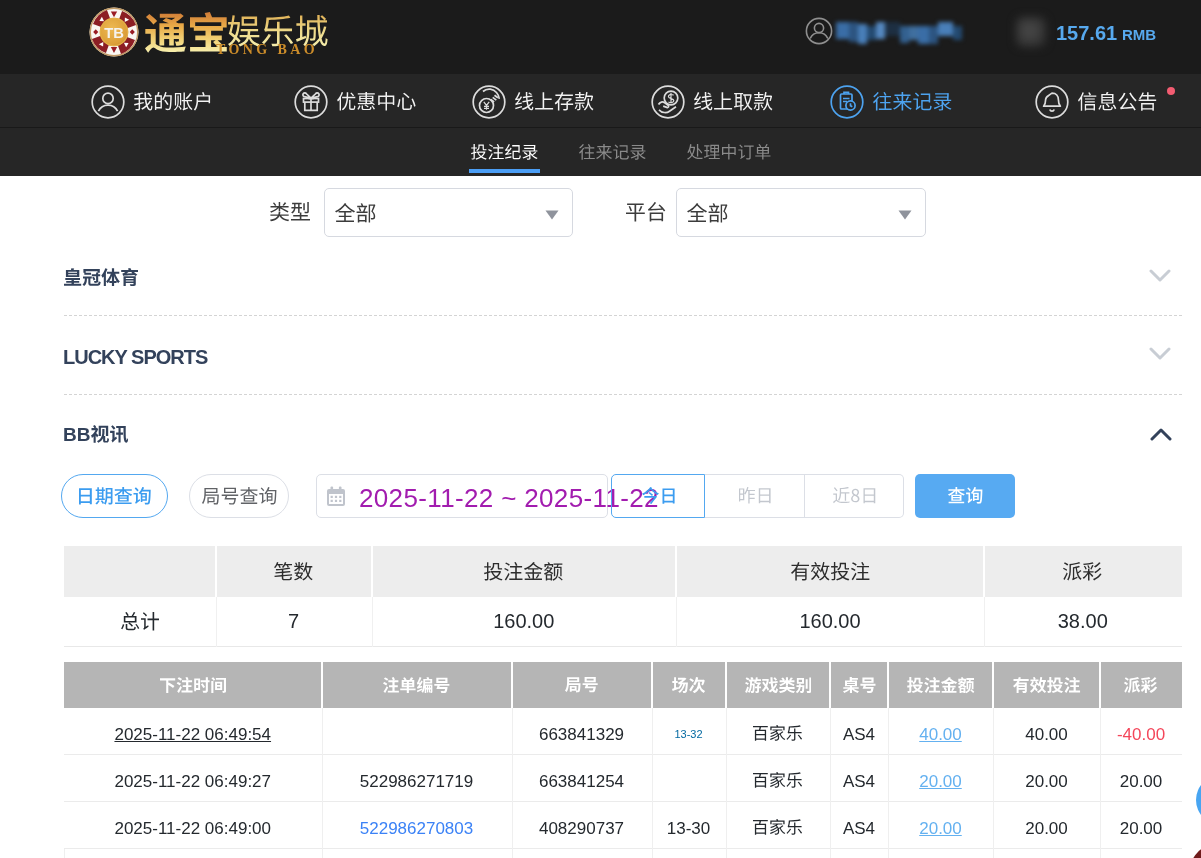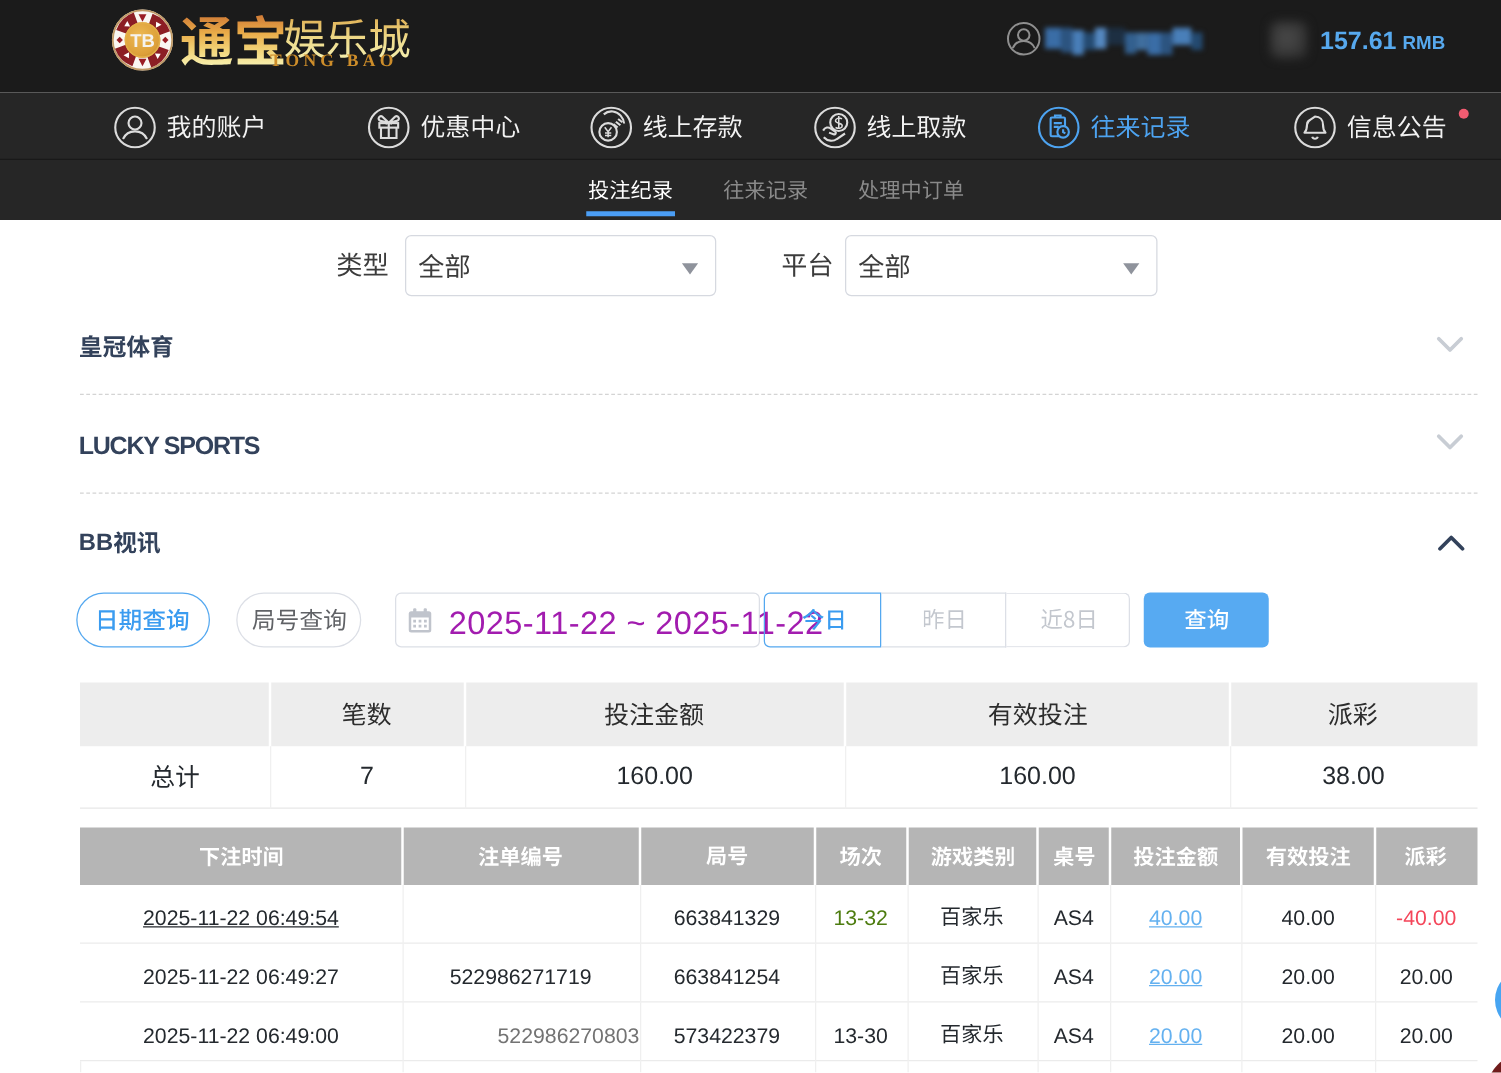--- a/index.html
+++ b/index.html
@@ -295,21 +295,21 @@
 <div style="position:absolute;left:321.5px;top:708px;width:1px;height:47px;background:#efefef"></div>
 <div style="position:absolute;left:511.5px;top:708px;width:1px;height:47px;background:#efefef"></div>
 <div style="position:absolute;left:651.5px;top:708px;width:1px;height:47px;background:#efefef"></div>
 <div style="position:absolute;left:725.5px;top:708px;width:1px;height:47px;background:#efefef"></div>
 <div style="position:absolute;left:830px;top:708px;width:1px;height:47px;background:#efefef"></div>
 <div style="position:absolute;left:888px;top:708px;width:1px;height:47px;background:#efefef"></div>
 <div style="position:absolute;left:993px;top:708px;width:1px;height:47px;background:#efefef"></div>
 <div style="position:absolute;left:1100px;top:708px;width:1px;height:47px;background:#efefef"></div>
 <div style="position:absolute;left:97.75px;top:708px;width:190px;height:47px;line-height:53px;text-align:center;font-size:17px;color:#24292e;text-decoration:underline;">2025-11-22 06:49:54</div>
 <div style="position:absolute;left:486.5px;top:708px;width:190px;height:47px;line-height:53px;text-align:center;font-size:17px;color:#24292e;">663841329</div>
-<div style="position:absolute;left:593.5px;top:708px;width:190px;height:47px;line-height:53px;text-align:center;font-size:17px;color:#4d7c0f;">13-32</div>
+<div style="position:absolute;left:593.5px;top:708px;width:190px;height:47px;line-height:53px;text-align:center;font-size:11px;color:#0369a1;">13-32</div>
 <svg style="position:absolute;left:753.1px;top:725.1px" width="49.7" height="16.3" viewBox="1.1 -14.4 49.7 16.3">
       <path fill="#24292e" d="M3 -9.6V1.4H4.3V0.3H12.9V1.4H14.2V-9.6H8.4C8.7 -10.3 8.9 -11.3 9.1 -12.1H15.9V-13.4H1.1V-12.1H7.6C7.5 -11.3 7.3 -10.3 7.1 -9.6ZM4.3 -4.1H12.9V-0.9H4.3ZM4.3 -5.3V-8.4H12.9V-5.3Z M24.2 -14C24.4 -13.6 24.6 -13.2 24.8 -12.8H18.4V-9.2H19.7V-11.6H31.4V-9.2H32.7V-12.8H26.4C26.2 -13.3 25.8 -13.9 25.5 -14.4ZM30.4 -8.2C29.5 -7.3 28 -6.2 26.7 -5.3C26.3 -6.3 25.7 -7.2 24.9 -7.9C25.4 -8.2 25.8 -8.5 26.1 -8.8H30.4V-10H20.6V-8.8H24.4C22.8 -7.8 20.5 -6.9 18.4 -6.4C18.6 -6.1 18.9 -5.6 19.1 -5.4C20.7 -5.8 22.5 -6.5 24 -7.4C24.3 -7.1 24.6 -6.7 24.8 -6.4C23.3 -5.3 20.5 -4 18.3 -3.5C18.5 -3.2 18.8 -2.8 19 -2.5C21 -3.1 23.6 -4.4 25.3 -5.5C25.5 -5.1 25.7 -4.7 25.8 -4.3C24.1 -2.8 20.8 -1.2 18 -0.5C18.3 -0.3 18.6 0.2 18.7 0.5C21.1 -0.2 24.1 -1.6 26 -3.1C26.2 -1.7 25.9 -0.6 25.3 -0.2C25 0.1 24.7 0.2 24.3 0.2C23.9 0.2 23.3 0.2 22.7 0.1C22.9 0.4 23 1 23.1 1.3C23.6 1.3 24.1 1.3 24.5 1.3C25.3 1.3 25.7 1.2 26.3 0.7C27.2 0 27.6 -2.1 27 -4.3L27.9 -4.8C28.8 -2.3 30.4 -0.3 32.6 0.6C32.8 0.3 33.1 -0.2 33.4 -0.4C31.3 -1.2 29.6 -3.2 28.8 -5.4C29.8 -6 30.7 -6.7 31.5 -7.3Z M38 -4.7C37.2 -3.2 35.9 -1.6 34.6 -0.5C35 -0.3 35.5 0.1 35.7 0.3C36.9 -0.9 38.3 -2.7 39.3 -4.3ZM45.8 -4.2C47 -2.8 48.5 -0.9 49.1 0.2L50.3 -0.4C49.6 -1.5 48.1 -3.4 46.9 -4.7ZM36.2 -6C36.4 -6.1 37.1 -6.2 38.2 -6.2H42.2V-0.3C42.2 -0 42.1 0.1 41.8 0.1C41.5 0.1 40.5 0.1 39.4 0.1C39.6 0.4 39.8 1 39.9 1.3C41.3 1.3 42.2 1.3 42.8 1.1C43.3 0.9 43.5 0.5 43.5 -0.3V-6.2H49.7L49.7 -7.5H43.5V-10.9H42.2V-7.5H37.4C37.7 -8.8 38 -10.4 38.2 -11.9C41.9 -12 46.2 -12.3 48.9 -13L48.1 -14.1C45.5 -13.4 40.8 -13.1 36.9 -13C36.9 -11 36.4 -8.8 36.3 -8.3C36.1 -7.7 36 -7.3 35.8 -7.2C35.9 -6.9 36.1 -6.2 36.2 -6Z"></path>
     </svg>
 <div style="position:absolute;left:764.0px;top:708px;width:190px;height:47px;line-height:53px;text-align:center;font-size:17px;color:#24292e;">AS4</div>
 <div style="position:absolute;left:845.5px;top:708px;width:190px;height:47px;line-height:53px;text-align:center;font-size:17px;color:#64b1f0;text-decoration:underline;">40.00</div>
 <div style="position:absolute;left:951.5px;top:708px;width:190px;height:47px;line-height:53px;text-align:center;font-size:17px;color:#24292e;">40.00</div>
 <div style="position:absolute;left:1046.0px;top:708px;width:190px;height:47px;line-height:53px;text-align:center;font-size:17px;color:#f4465a;">-40.00</div>
 <div style="position:absolute;left:64px;top:755px;width:1118px;height:47px;border-bottom:1px solid #ebebeb;box-sizing:border-box"></div>
 <div style="position:absolute;left:321.5px;top:755px;width:1px;height:47px;background:#efefef"></div>
 <div style="position:absolute;left:511.5px;top:755px;width:1px;height:47px;background:#efefef"></div>
@@ -332,22 +332,22 @@
 <div style="position:absolute;left:64px;top:802px;width:1118px;height:47px;border-bottom:1px solid #ebebeb;box-sizing:border-box"></div>
 <div style="position:absolute;left:321.5px;top:802px;width:1px;height:47px;background:#efefef"></div>
 <div style="position:absolute;left:511.5px;top:802px;width:1px;height:47px;background:#efefef"></div>
 <div style="position:absolute;left:651.5px;top:802px;width:1px;height:47px;background:#efefef"></div>
 <div style="position:absolute;left:725.5px;top:802px;width:1px;height:47px;background:#efefef"></div>
 <div style="position:absolute;left:830px;top:802px;width:1px;height:47px;background:#efefef"></div>
 <div style="position:absolute;left:888px;top:802px;width:1px;height:47px;background:#efefef"></div>
 <div style="position:absolute;left:993px;top:802px;width:1px;height:47px;background:#efefef"></div>
 <div style="position:absolute;left:1100px;top:802px;width:1px;height:47px;background:#efefef"></div>
 <div style="position:absolute;left:97.75px;top:802px;width:190px;height:47px;line-height:53px;text-align:center;font-size:17px;color:#24292e;">2025-11-22 06:49:00</div>
-<div style="position:absolute;left:321.5px;top:802px;width:190px;height:47px;line-height:53px;text-align:right;font-size:17px;color:#737373;">522986270803</div>
-<div style="position:absolute;left:486.5px;top:802px;width:190px;height:47px;line-height:53px;text-align:center;font-size:17px;color:#24292e;">573422379</div>
+<div style="position:absolute;left:321.5px;top:802px;width:190px;height:47px;line-height:53px;text-align:center;font-size:17px;color:#3b82f6;">522986270803</div>
+<div style="position:absolute;left:486.5px;top:802px;width:190px;height:47px;line-height:53px;text-align:center;font-size:17px;color:#24292e;">408290737</div>
 <div style="position:absolute;left:593.5px;top:802px;width:190px;height:47px;line-height:53px;text-align:center;font-size:17px;color:#24292e;">13-30</div>
 <svg style="position:absolute;left:753.1px;top:819.1px" width="49.7" height="16.3" viewBox="1.1 -14.4 49.7 16.3">
       <path fill="#24292e" d="M3 -9.6V1.4H4.3V0.3H12.9V1.4H14.2V-9.6H8.4C8.7 -10.3 8.9 -11.3 9.1 -12.1H15.9V-13.4H1.1V-12.1H7.6C7.5 -11.3 7.3 -10.3 7.1 -9.6ZM4.3 -4.1H12.9V-0.9H4.3ZM4.3 -5.3V-8.4H12.9V-5.3Z M24.2 -14C24.4 -13.6 24.6 -13.2 24.8 -12.8H18.4V-9.2H19.7V-11.6H31.4V-9.2H32.7V-12.8H26.4C26.2 -13.3 25.8 -13.9 25.5 -14.4ZM30.4 -8.2C29.5 -7.3 28 -6.2 26.7 -5.3C26.3 -6.3 25.7 -7.2 24.9 -7.9C25.4 -8.2 25.8 -8.5 26.1 -8.8H30.4V-10H20.6V-8.8H24.4C22.8 -7.8 20.5 -6.9 18.4 -6.4C18.6 -6.1 18.9 -5.6 19.1 -5.4C20.7 -5.8 22.5 -6.5 24 -7.4C24.3 -7.1 24.6 -6.7 24.8 -6.4C23.3 -5.3 20.5 -4 18.3 -3.5C18.5 -3.2 18.8 -2.8 19 -2.5C21 -3.1 23.6 -4.4 25.3 -5.5C25.5 -5.1 25.7 -4.7 25.8 -4.3C24.1 -2.8 20.8 -1.2 18 -0.5C18.3 -0.3 18.6 0.2 18.7 0.5C21.1 -0.2 24.1 -1.6 26 -3.1C26.2 -1.7 25.9 -0.6 25.3 -0.2C25 0.1 24.7 0.2 24.3 0.2C23.9 0.2 23.3 0.2 22.7 0.1C22.9 0.4 23 1 23.1 1.3C23.6 1.3 24.1 1.3 24.5 1.3C25.3 1.3 25.7 1.2 26.3 0.7C27.2 0 27.6 -2.1 27 -4.3L27.9 -4.8C28.8 -2.3 30.4 -0.3 32.6 0.6C32.8 0.3 33.1 -0.2 33.4 -0.4C31.3 -1.2 29.6 -3.2 28.8 -5.4C29.8 -6 30.7 -6.7 31.5 -7.3Z M38 -4.7C37.2 -3.2 35.9 -1.6 34.6 -0.5C35 -0.3 35.5 0.1 35.7 0.3C36.9 -0.9 38.3 -2.7 39.3 -4.3ZM45.8 -4.2C47 -2.8 48.5 -0.9 49.1 0.2L50.3 -0.4C49.6 -1.5 48.1 -3.4 46.9 -4.7ZM36.2 -6C36.4 -6.1 37.1 -6.2 38.2 -6.2H42.2V-0.3C42.2 -0 42.1 0.1 41.8 0.1C41.5 0.1 40.5 0.1 39.4 0.1C39.6 0.4 39.8 1 39.9 1.3C41.3 1.3 42.2 1.3 42.8 1.1C43.3 0.9 43.5 0.5 43.5 -0.3V-6.2H49.7L49.7 -7.5H43.5V-10.9H42.2V-7.5H37.4C37.7 -8.8 38 -10.4 38.2 -11.9C41.9 -12 46.2 -12.3 48.9 -13L48.1 -14.1C45.5 -13.4 40.8 -13.1 36.9 -13C36.9 -11 36.4 -8.8 36.3 -8.3C36.1 -7.7 36 -7.3 35.8 -7.2C35.9 -6.9 36.1 -6.2 36.2 -6Z"></path>
     </svg>
 <div style="position:absolute;left:764.0px;top:802px;width:190px;height:47px;line-height:53px;text-align:center;font-size:17px;color:#24292e;">AS4</div>
 <div style="position:absolute;left:845.5px;top:802px;width:190px;height:47px;line-height:53px;text-align:center;font-size:17px;color:#64b1f0;text-decoration:underline;">20.00</div>
 <div style="position:absolute;left:951.5px;top:802px;width:190px;height:47px;line-height:53px;text-align:center;font-size:17px;color:#24292e;">20.00</div>
 <div style="position:absolute;left:1046.0px;top:802px;width:190px;height:47px;line-height:53px;text-align:center;font-size:17px;color:#24292e;">20.00</div>
 <div style="position:absolute;left:321.5px;top:849px;width:1px;height:9px;background:#efefef"></div>
 <div style="position:absolute;left:511.5px;top:849px;width:1px;height:9px;background:#efefef"></div>

